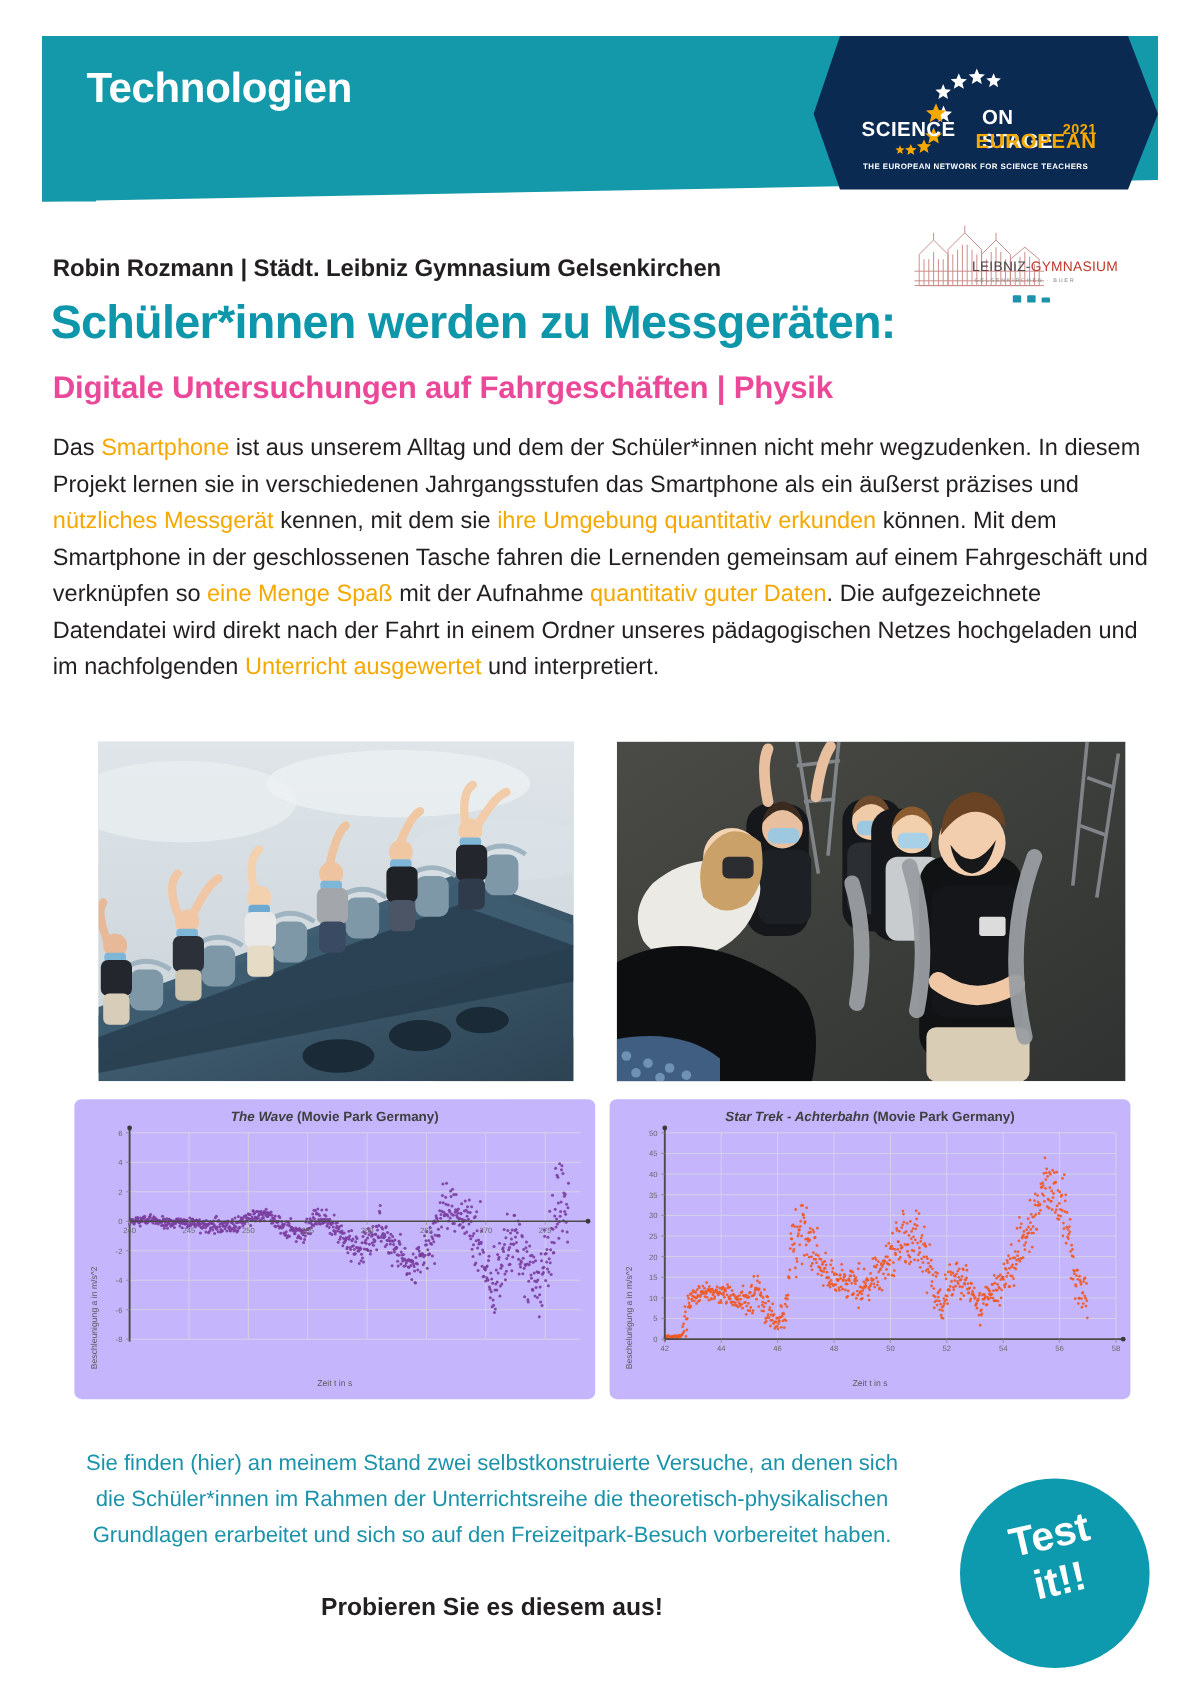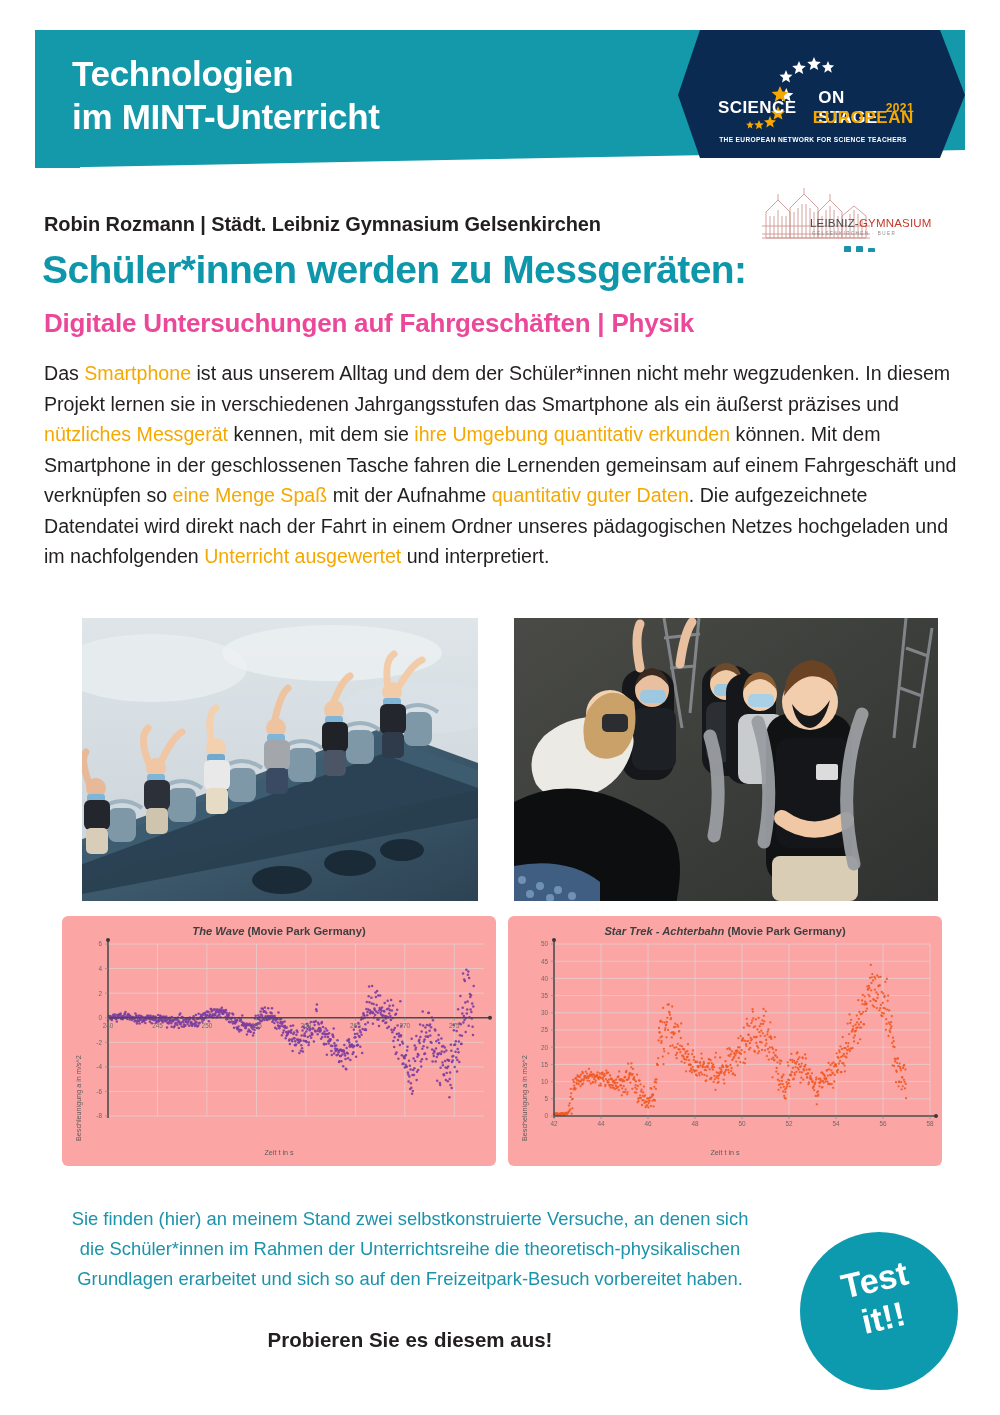--- a/index.html
+++ b/index.html
@@ -45,21 +45,21 @@
       font-size:19.6px;line-height:30.5px;color:#231f20;}
   .hl{color:#f5a800;}
 
   
   .photo{position:absolute;overflow:hidden;background:#cfd6db;}
   #photo-left{left:82px;top:618px;width:396px;height:283px;}
   #photo-right{left:514px;top:618px;width:424px;height:283px;}
   .photo svg{display:block;}
 
   
-  .chart-card{position:absolute;background:#fca5a5;border-radius:6px;}
+  .chart-card{position:absolute;background:#c4b5fd;border-radius:6px;}
   #chart-left{left:62px;top:916px;width:434px;height:250px;}
   #chart-right{left:508px;top:916px;width:434px;height:250px;}
   .chart-title{position:absolute;left:0;top:9px;width:100%;text-align:center;
       font-size:11.2px;color:#3f3f3f;font-weight:bold;}
   .chart-title i{font-style:italic;}
   .chart-title span.plain{font-weight:bold;font-style:normal;}
   .axis-y-label{position:absolute;font-size:7.2px;color:#5a5a5a;
       transform:rotate(-90deg);transform-origin:left top;white-space:nowrap;}
   .axis-x-label{position:absolute;width:100%;text-align:center;font-size:7.2px;
       color:#5a5a5a;}
@@ -83,21 +83,20 @@
 <div class="header">
   <svg width="1000" height="180">
     <path d="M35,30 L965,30 L965,150 L35,168 Z" fill="#1399aa"></path>
     <path d="M35,30 Q35,30 35,30 L80,30 L80,168 L35,168 Z" fill="#1399aa"></path>
     <rect x="35" y="30" width="930" height="110" fill="#1399aa" rx="6"></rect>
     <path d="M700,30 L940,30 L965,95 L940,158 L700,158 L678,95 Z" fill="#0b2a52"></path>
   </svg>
 
   <div class="header-title">
     <div>Technologien</div>
-    <div>im MINT-Unterricht</div>
   </div>
 
   <div class="sos-logo">
 
     <svg width="214" height="106" style="position:absolute;left:0;top:0;">
       <g fill="#ffffff">
         <polygon points="86,36 88.3,41.5 94.2,42 89.7,46 91.1,51.8 86,48.6 80.9,51.8 82.3,46 77.8,42 83.7,41.5" transform="translate(-4,-3) scale(0.86) translate(12,14)"></polygon>
       </g>
 
       <g fill="#ffffff">

